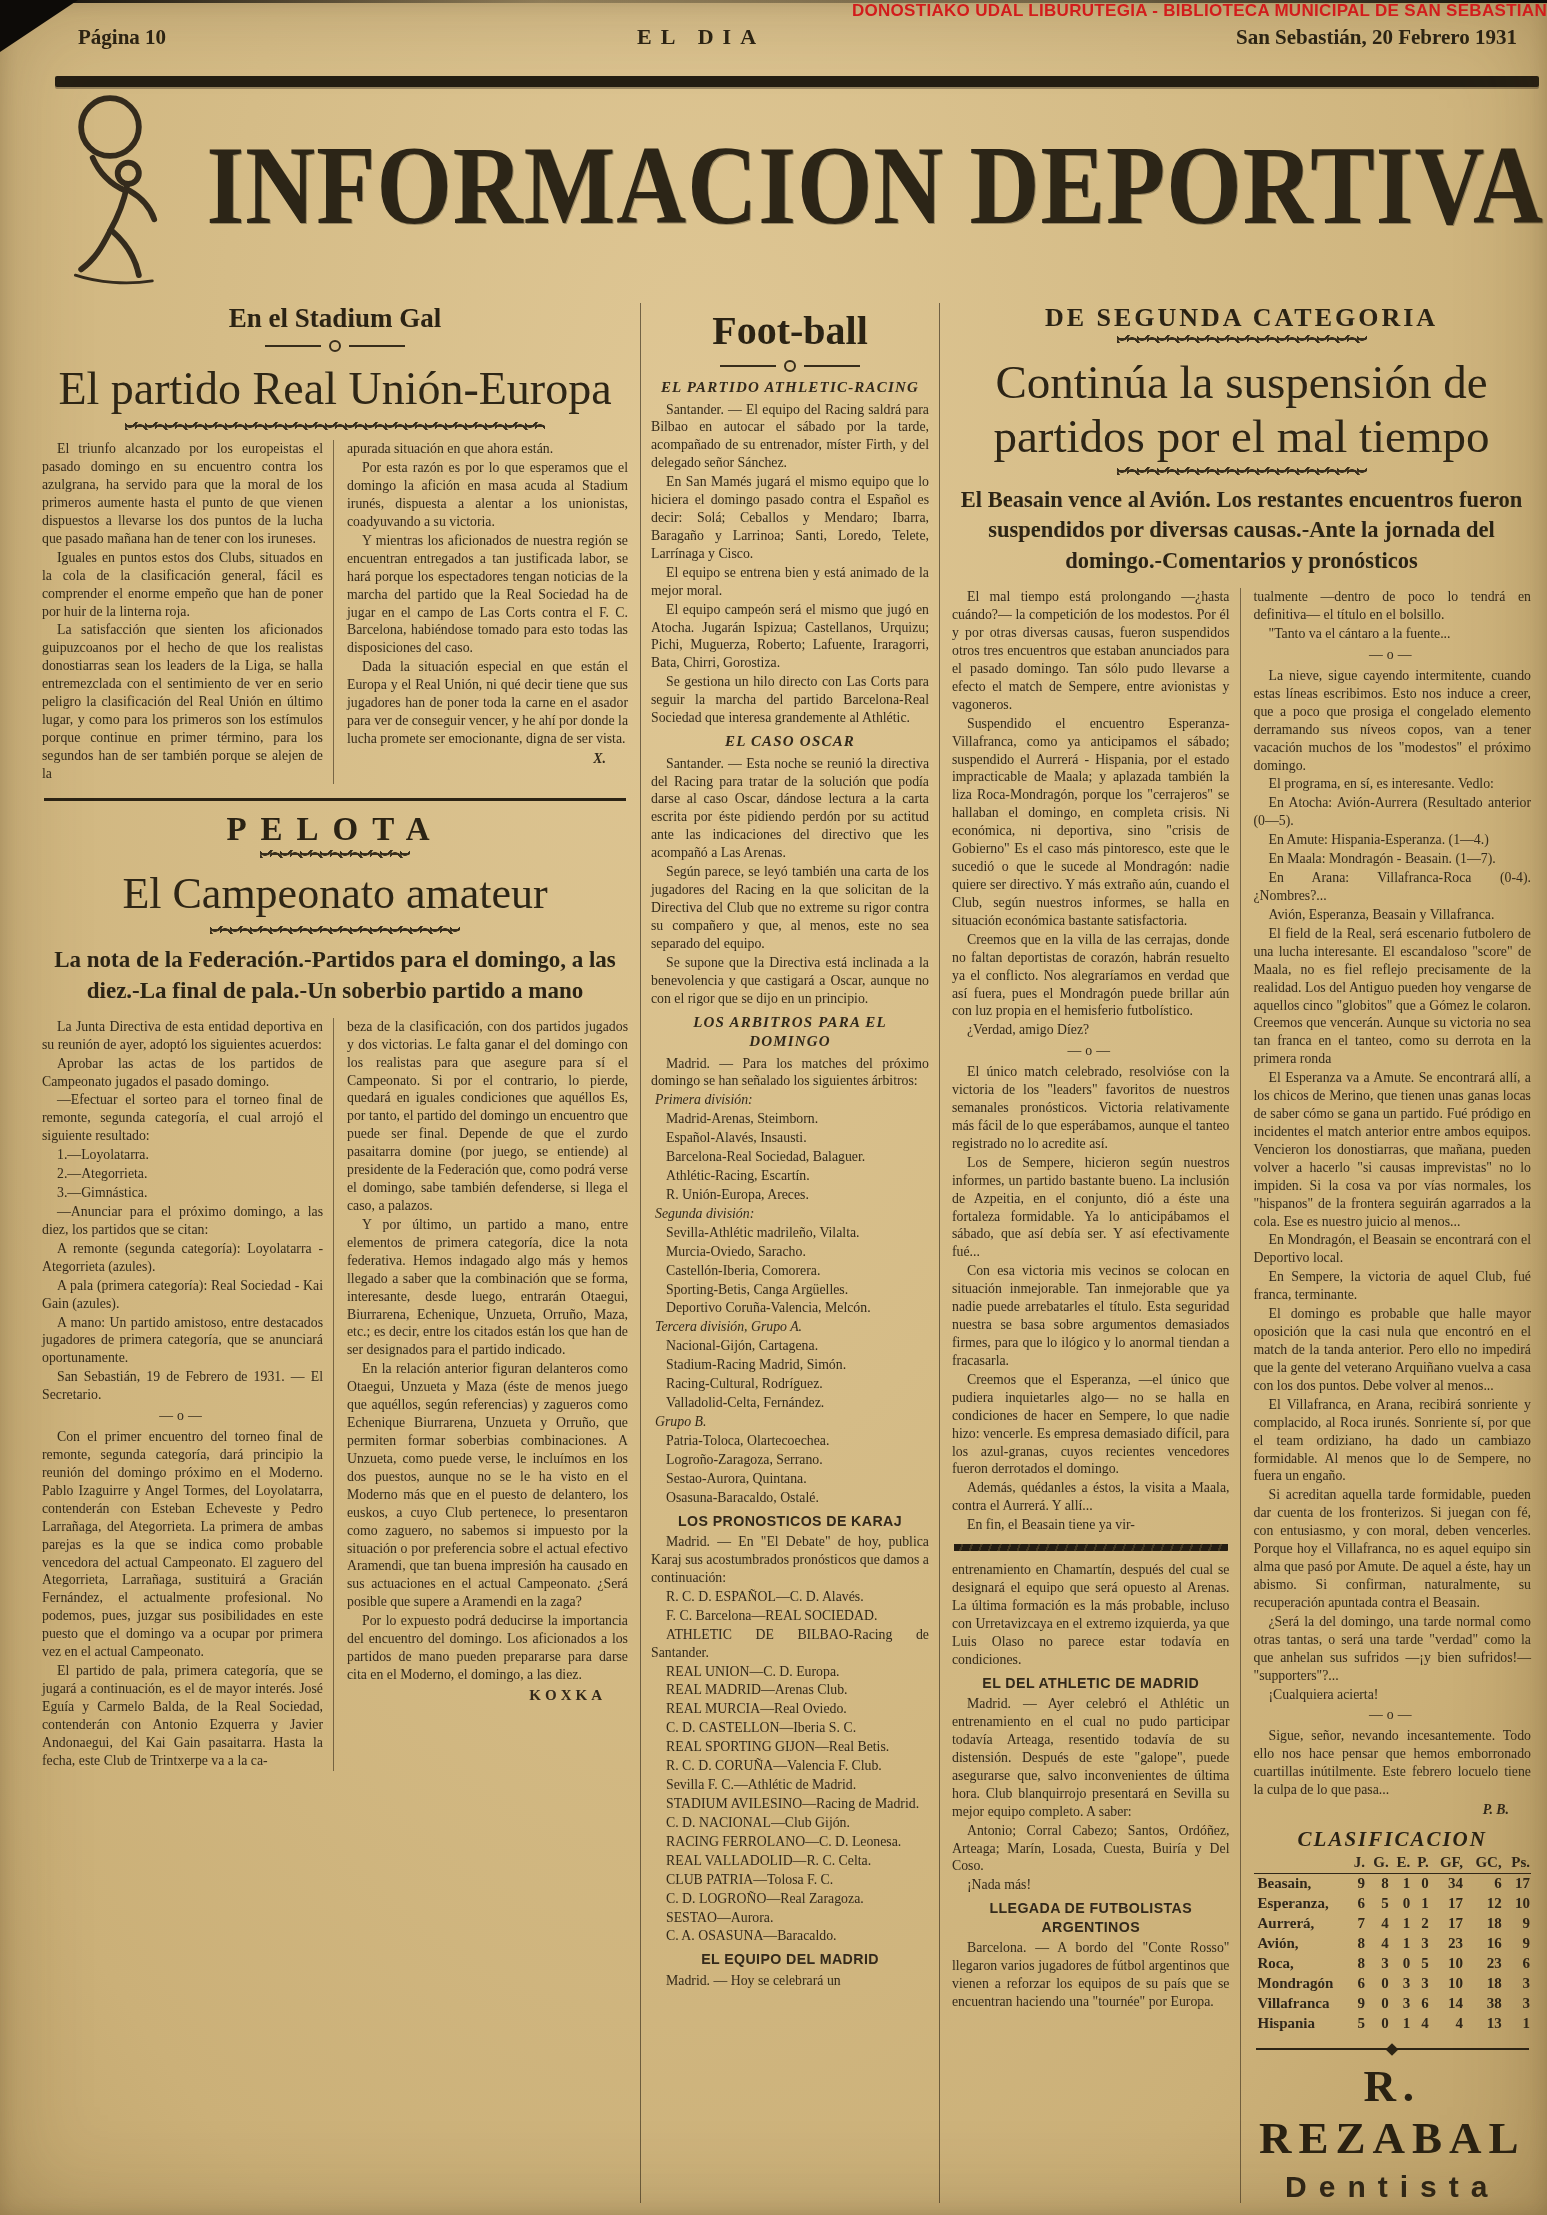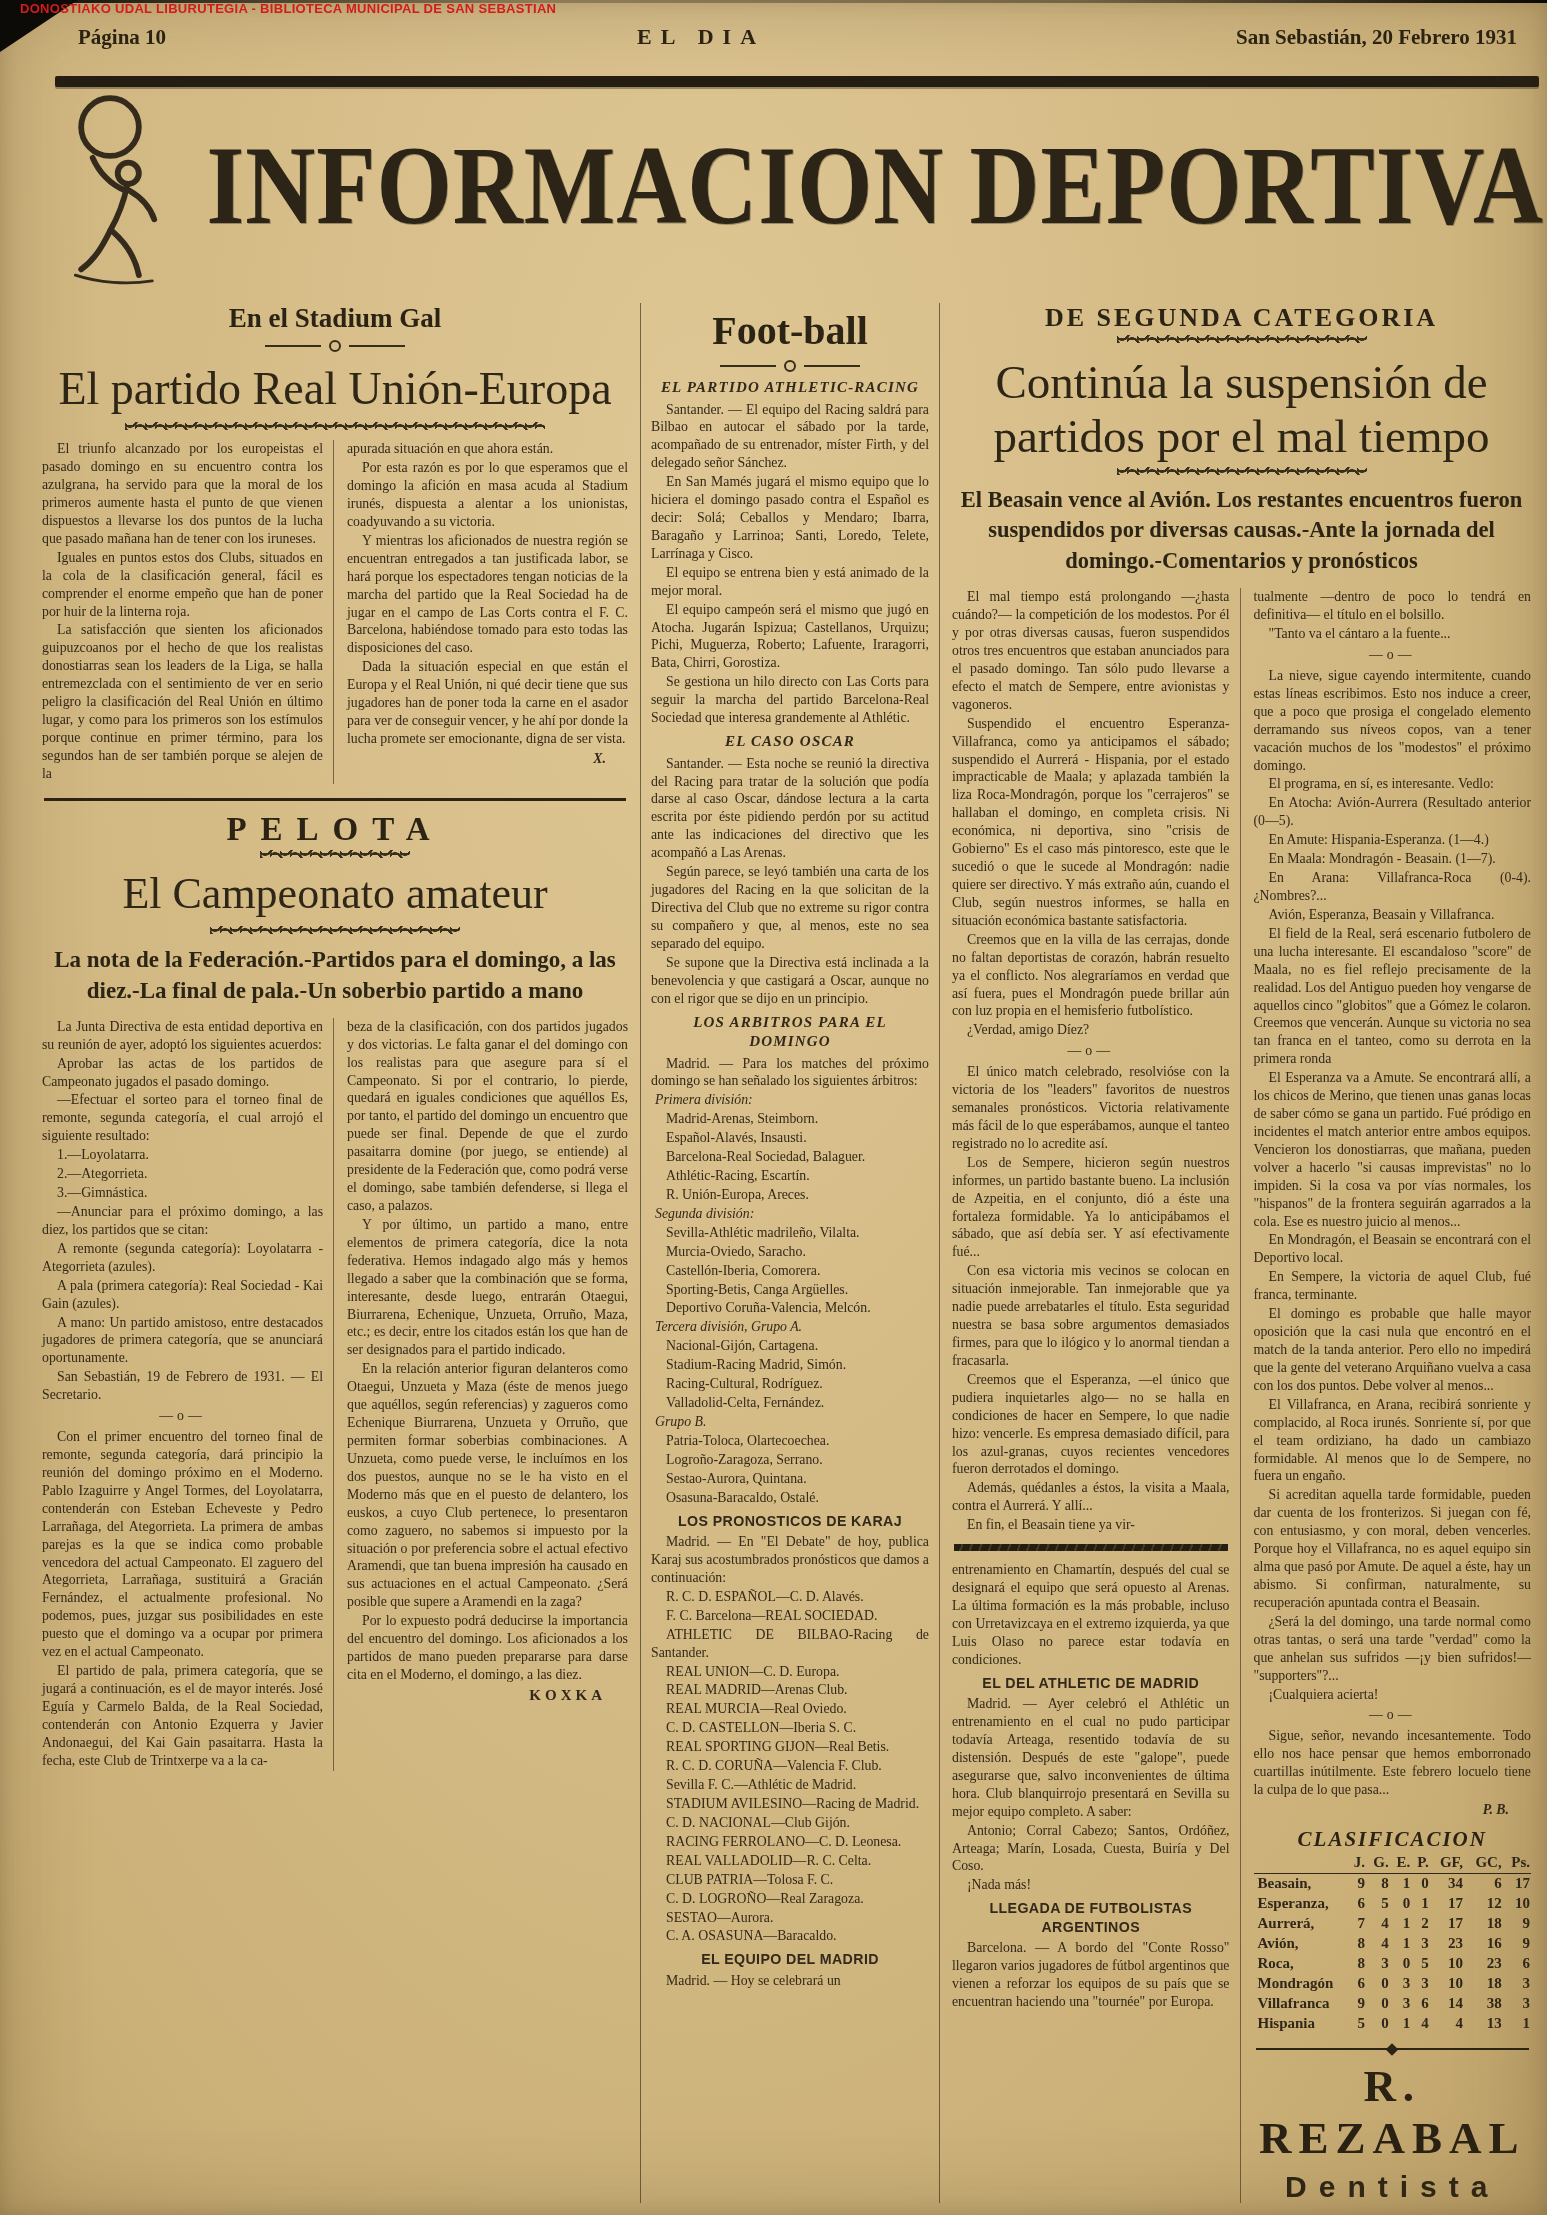--- a/index.html
+++ b/index.html
@@ -10,22 +10,22 @@
     color:#2f2718;
     font-family:"Liberation Serif", serif;
   }
   .page::before{content:'';position:absolute;top:0;left:0;right:0;height:3px;
     background:linear-gradient(90deg,#0c0a07,rgba(12,10,7,.25) 35%,rgba(12,10,7,.4) 70%,#0c0a07);z-index:5;}
   .page::after{content:'';position:absolute;inset:0;pointer-events:none;
     box-shadow:inset 0 0 90px rgba(73,52,18,.28), inset 0 0 18px rgba(60,44,16,.18);}
   .corner{position:absolute;top:0;left:0;width:78px;height:52px;background:#0d0b08;
     clip-path:polygon(0 0,100% 0,0 100%);z-index:6;}
   .stamp{
-    position:absolute;top:1px;left:0;right:0;text-align:left;z-index:7;
-    font-family:"Liberation Sans",sans-serif;font-size:13px;font-weight:700;color:#d21c1c;
+    position:absolute;top:1px;left:0;right:0;text-align:right;z-index:7;
+    font-family:"Liberation Sans",sans-serif;font-size:17px;font-weight:700;color:#d21c1c;
     letter-spacing:.3px;
     padding-left:20px;
   }
   .topbar{
     display:flex;justify-content:space-between;align-items:baseline;
     padding:24px 30px 0 78px;font-weight:700;font-size:21px;color:#2b2314;
   }
   .topbar .paper{letter-spacing:9px;font-size:22px;}
   .toprule{height:11px;margin:26px 8px 0 55px;background:#241e13;border-radius:2px;
     box-shadow:0 2px 0 rgba(36,30,19,.35);}

